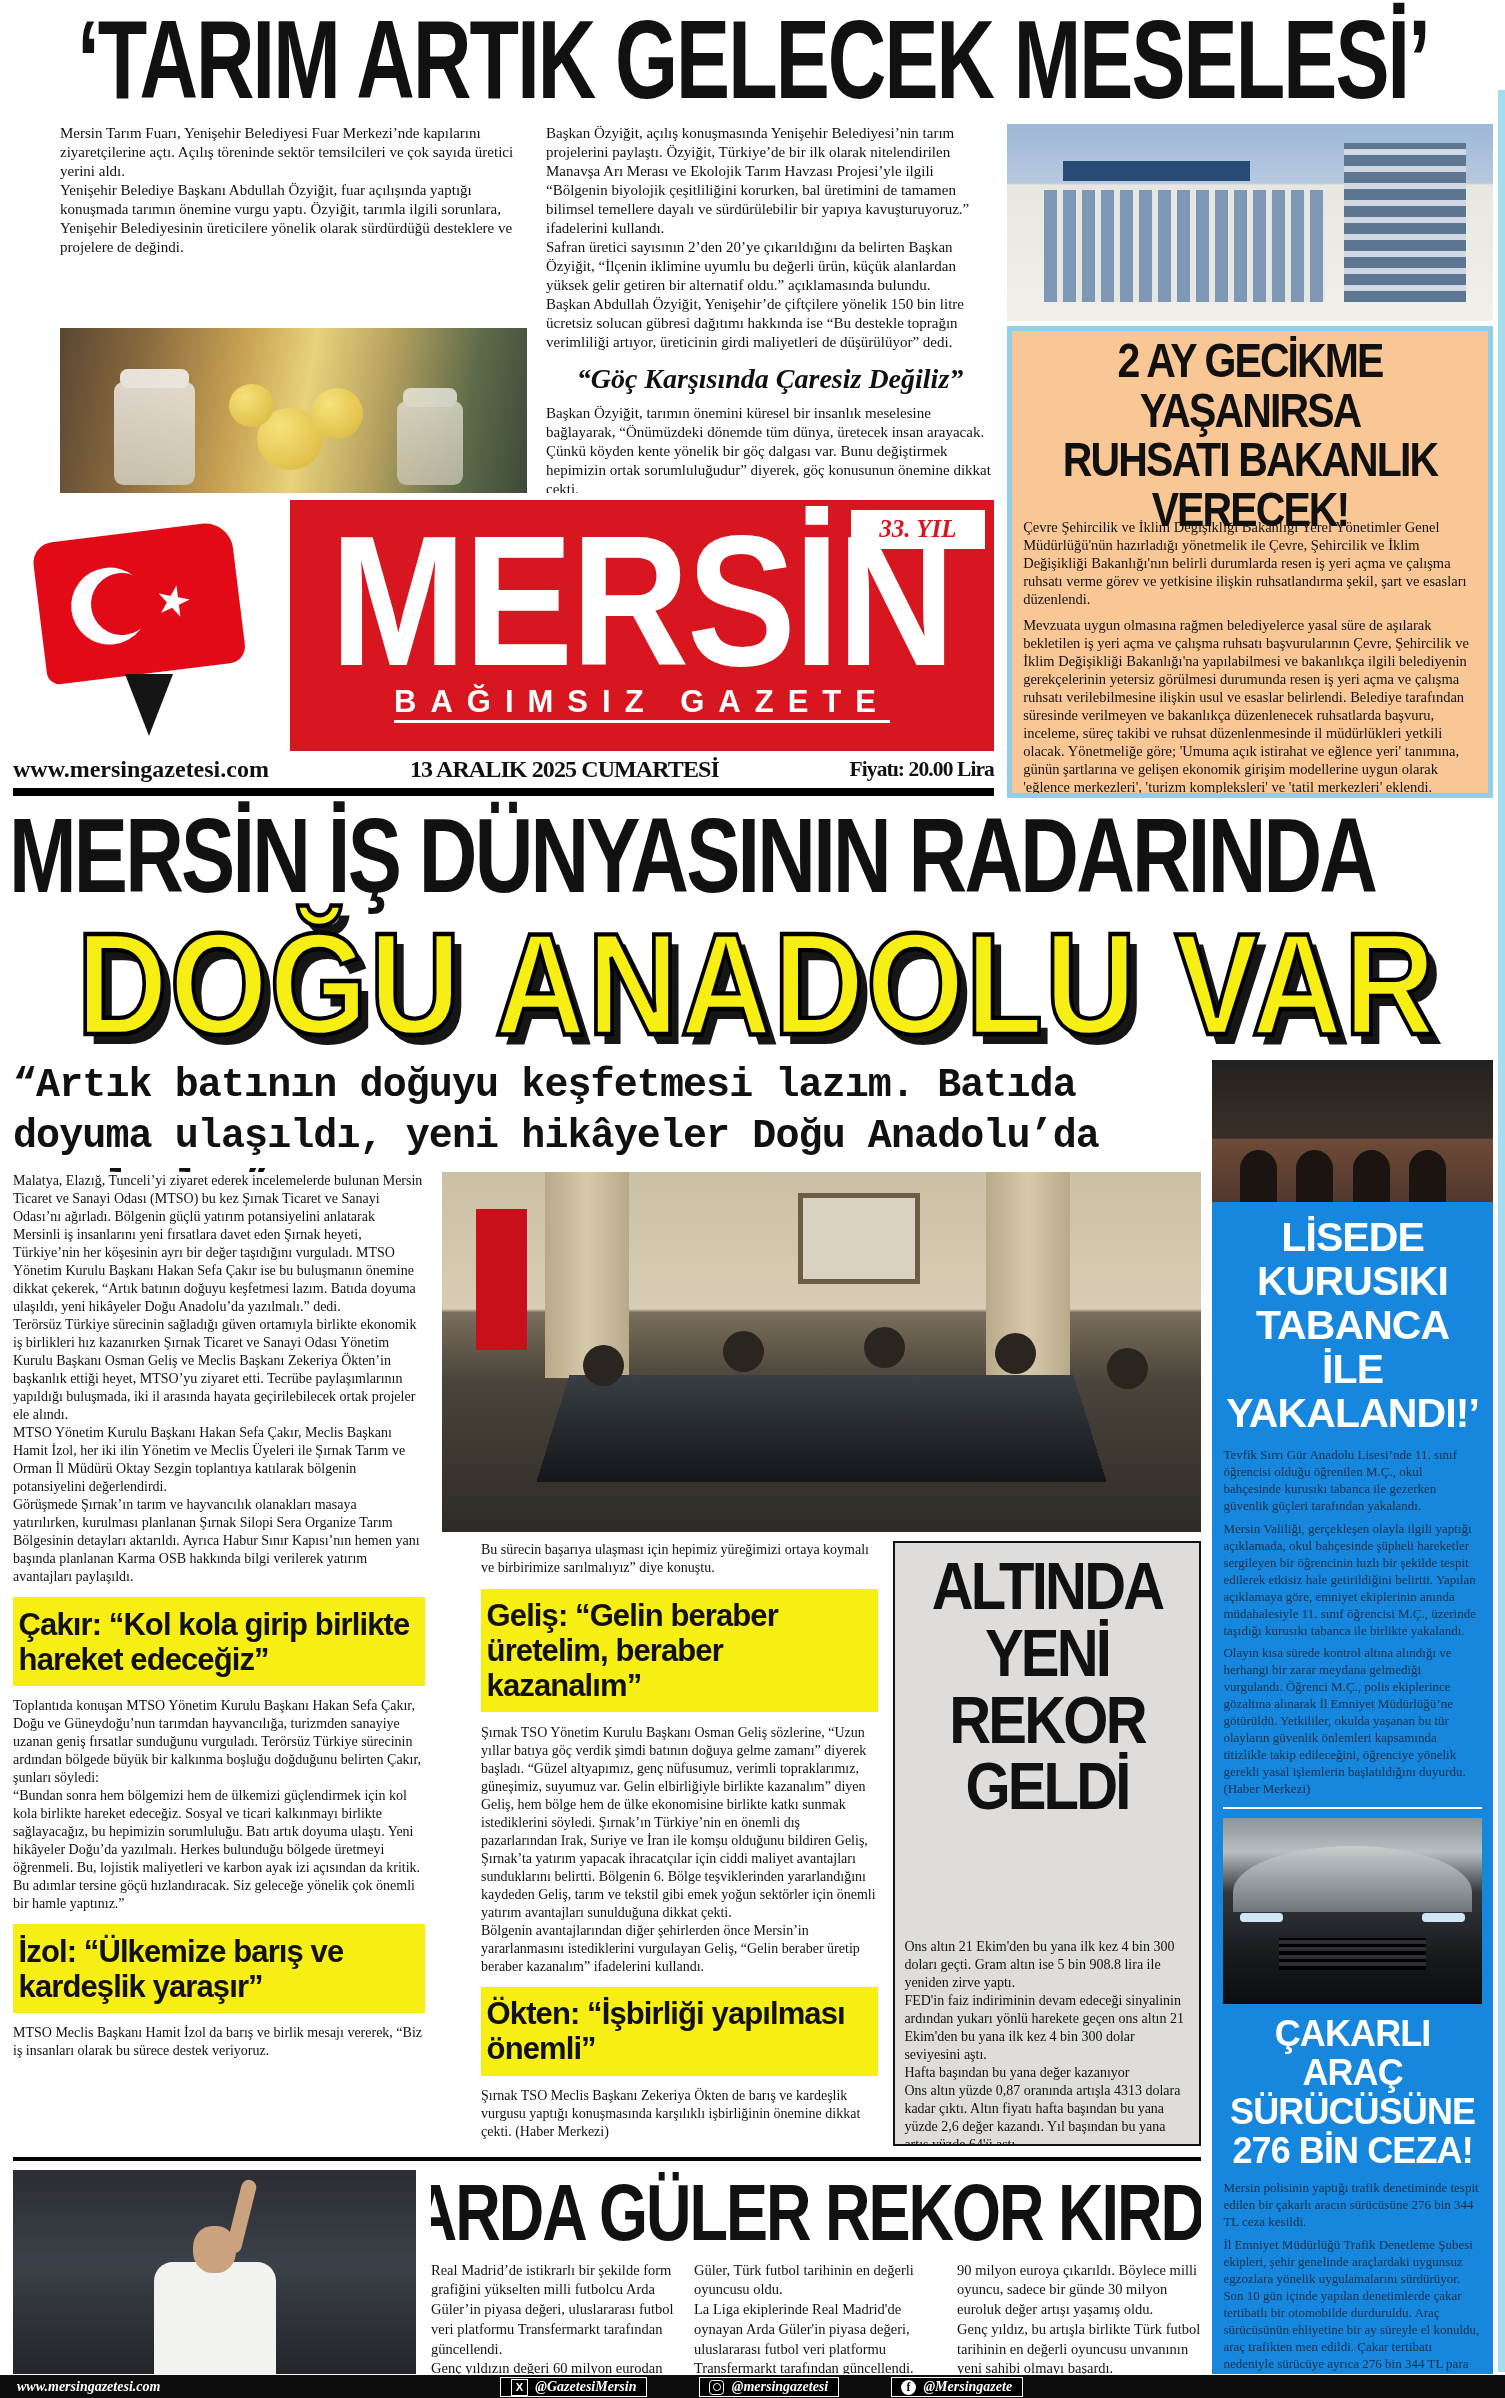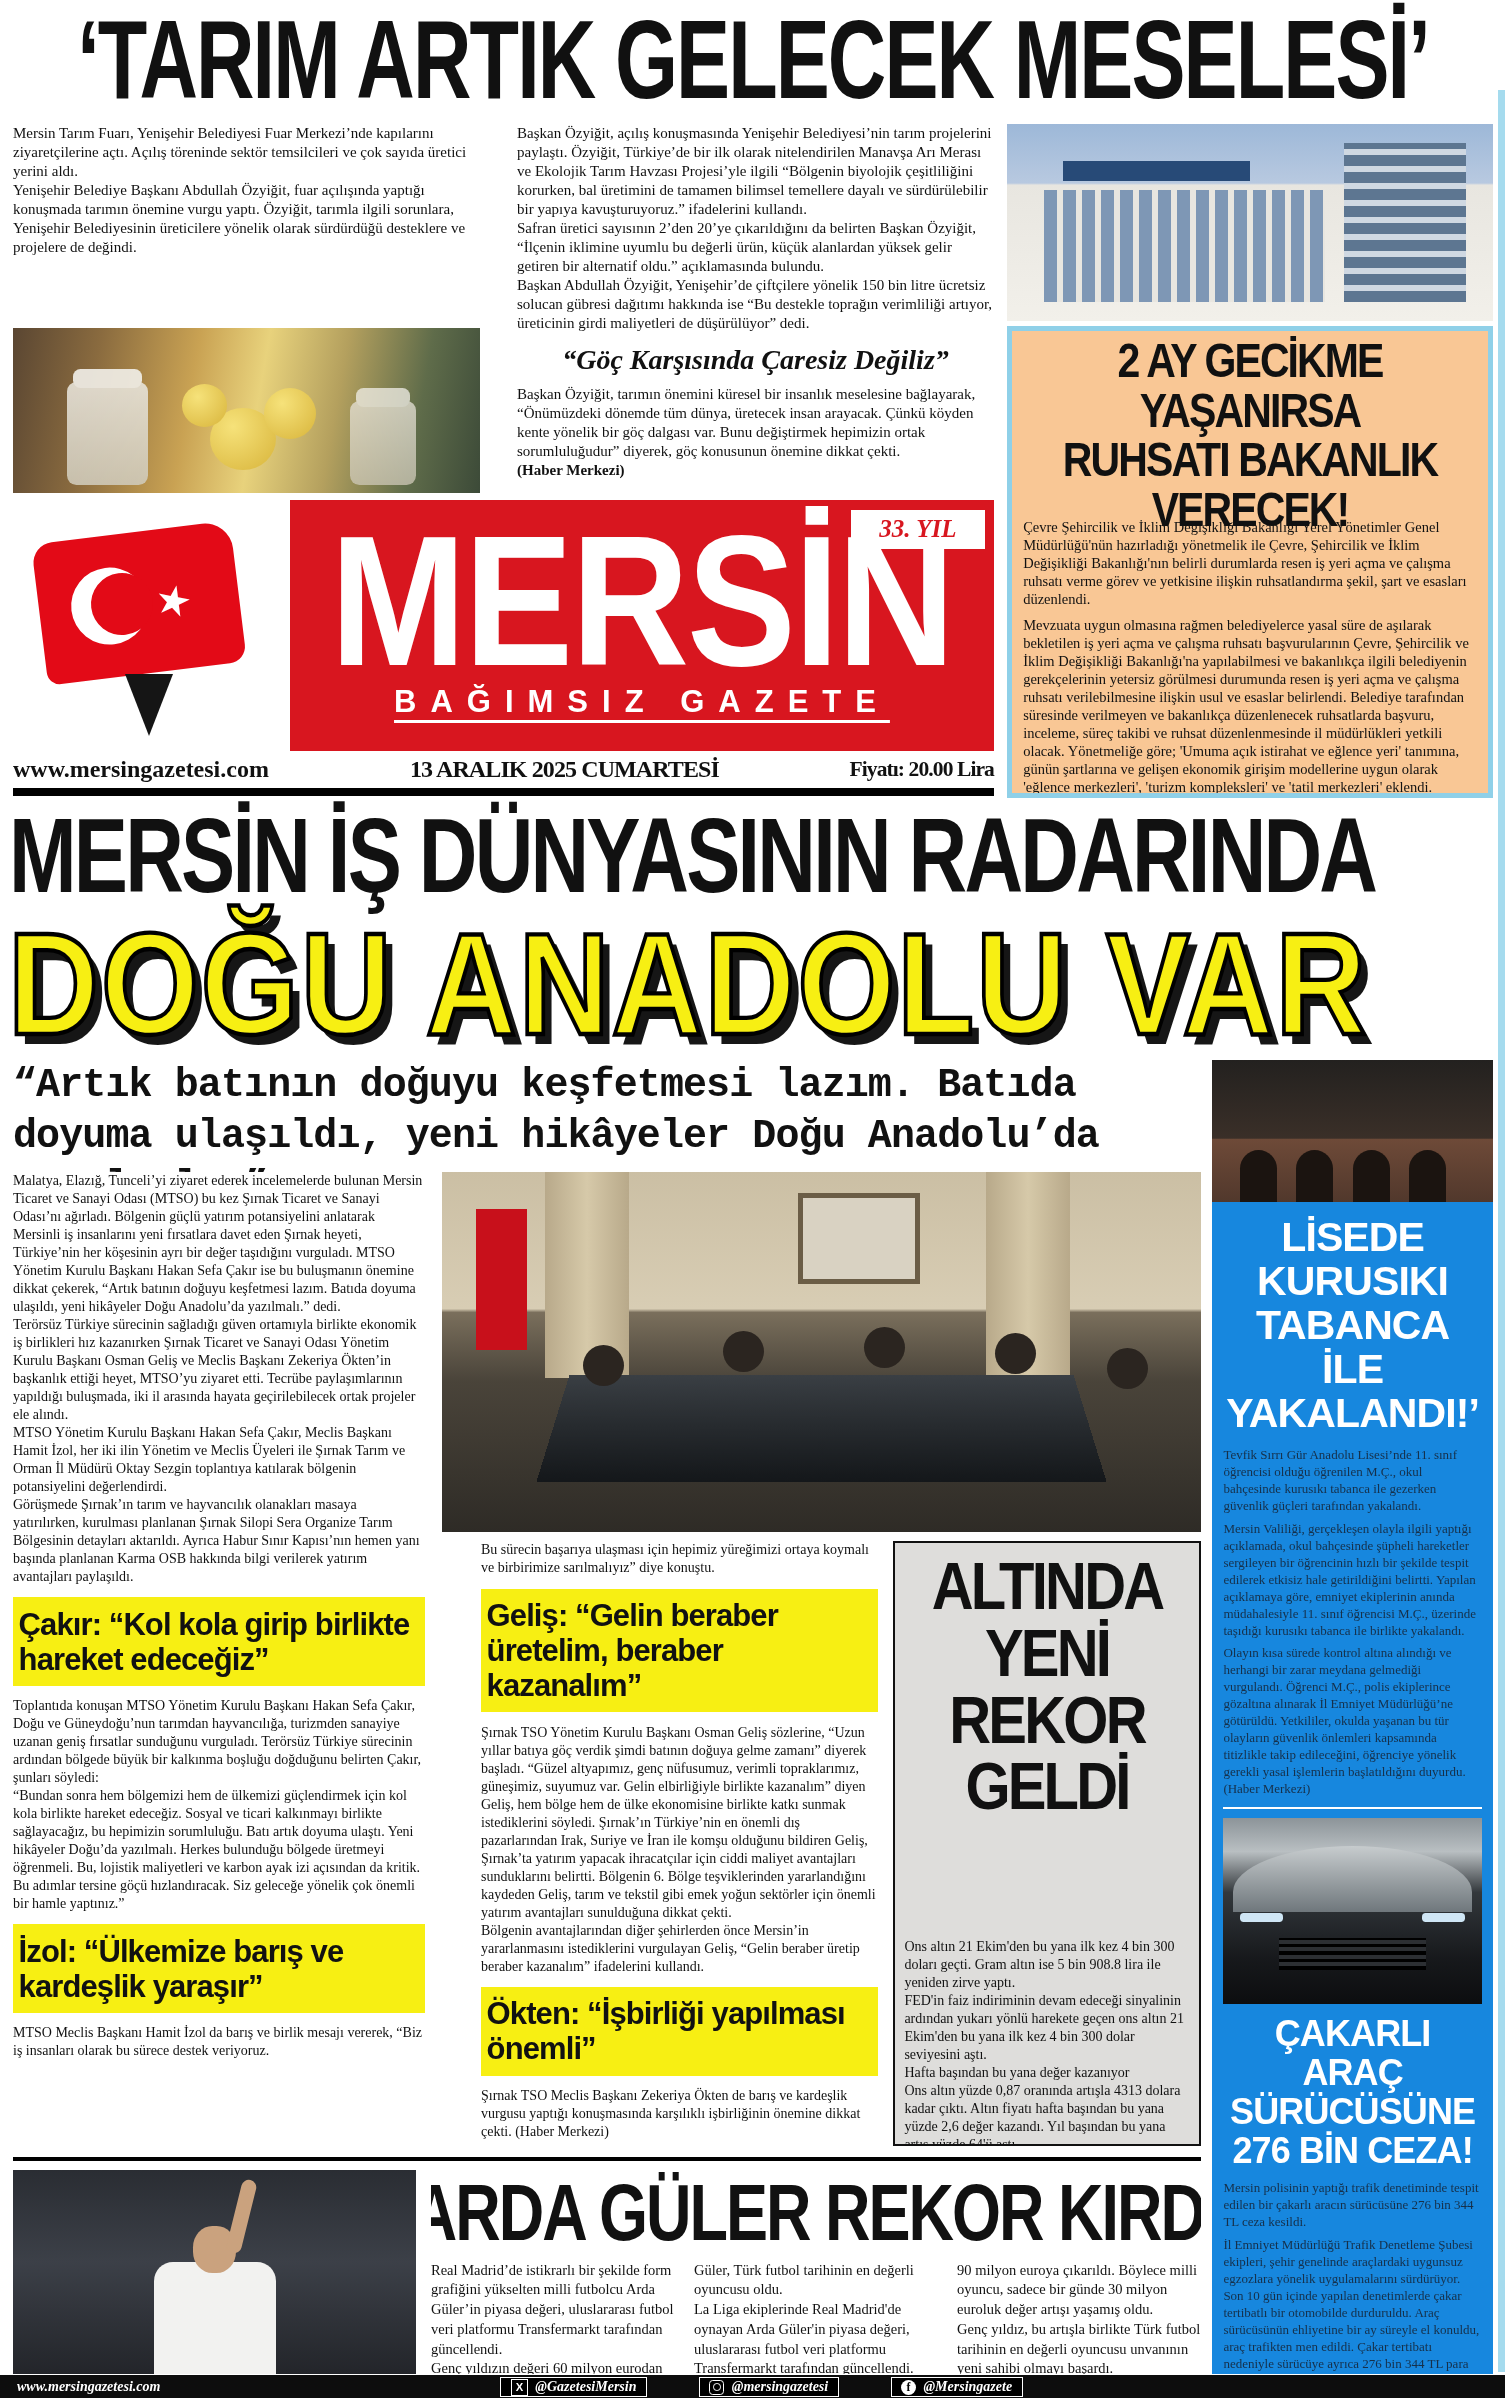--- a/index.html
+++ b/index.html
@@ -10,21 +10,21 @@
   .stretch{display:inline-block;transform-origin:center top;white-space:nowrap;font-weight:bold;
            font-family:"Liberation Sans",sans-serif;}
 
   
   .top-headline{height:120px;text-align:center;overflow:visible;}
   .top-headline .stretch{font-size:81px;line-height:86px;letter-spacing:-1.9px;transform:scale(1.0,1.38);}
 
   
   .row-top{display:flex;gap:13px;padding:3.7px 13px 0 13px;height:678px;box-sizing:border-box;}
   .left-zone{width:991px;display:flex;flex-direction:column;}
-  .top-cols{display:flex;gap:37px;height:369px;overflow:hidden;}
+  .top-cols{display:flex;gap:19px;height:369px;overflow:hidden;margin-left:47px;}
   .col-l{width:467px;display:flex;flex-direction:column;}
   .col-m{flex:1;}
   .top-cols p{font-size:15px;line-height:19px;text-align:left;}
   .subhead-serif{font-weight:bold;font-style:italic;text-align:center;font-size:28px;margin:11.2px 0 9.4px 0;}
   .byline{font-weight:bold;}
 
   .ph{position:relative;overflow:hidden;}
   .ph-jars{margin-top:auto;height:165px;background:linear-gradient(100deg,#5a4632 0%,#8a6b3f 18%,#c9a253 38%,#e8d27c 52%,#b4a05e 68%,#5f6c4a 85%,#3c4a38 100%);}
   .jar{position:absolute;bottom:7.5px;left:54px;width:81px;height:103px;background:linear-gradient(#e8e4da,#cfc9b8);border-radius:9.4px;opacity:.9;}
   .jar:before{content:"";position:absolute;top:-13px;left:5.6px;right:5.6px;height:19px;background:#f2f0ea;border-radius:7.5px;}
@@ -64,21 +64,21 @@
   .bw2{left:337px;top:19px;width:122px;height:159px;background:repeating-linear-gradient(0deg,#5d7691 0 11.2px,#cfd8e2 11.2px 17px);}
   .bsign{position:absolute;left:56px;top:37px;width:187px;height:20.6px;background:#274a77;}
   .permit-box{flex:1;margin-top:5.6px;background:#f9c795;border:5.6px solid #8fd0e8;padding:5.6px 11.2px 7.5px 11.2px;overflow:hidden;}
   .permit-head{text-align:center;font-family:"Liberation Sans",sans-serif;font-weight:bold;
                font-size:41px;line-height:43px;letter-spacing:-1.9px;transform:scale(1,1.15);transform-origin:center top;margin-bottom:9.4px;}
   .permit-box p{font-size:14.5px;line-height:18px;margin-bottom:7.5px;}
 
   
   .kicker{height:114px;text-align:left;padding-left:9.4px;overflow:visible;}
   .kicker .stretch{font-size:82px;line-height:88px;letter-spacing:-2.8px;transform:scale(0.99,1.3);transform-origin:left top;}
-  .mega{height:148px;text-align:left;padding-left:8px;overflow:visible;}
+  .mega{height:148px;text-align:center;padding-left:8px;overflow:visible;}
   .mega .stretch{font-size:126px;line-height:126px;letter-spacing:1.9px;color:#f7ef13;
                  -webkit-text-stroke:3.7px #000;text-shadow:8.4px 8.4px 0 #161616;transform:scale(1,1.15);transform-origin:left top;}
 
   
   .lower{display:flex;gap:11.2px;padding:0 13px;height:1314px;box-sizing:border-box;overflow:hidden;}
   .lower-left{width:1188px;display:flex;flex-direction:column;}
   .quote{font-family:Liberation Mono, monospace;font-weight:bold;font-size:40px;line-height:51px;
          letter-spacing:-0.9px;height:112px;overflow:hidden;}
   .body-row{display:flex;gap:17px;flex:1;overflow:hidden;}
   .colA{width:412px;overflow:hidden;}

